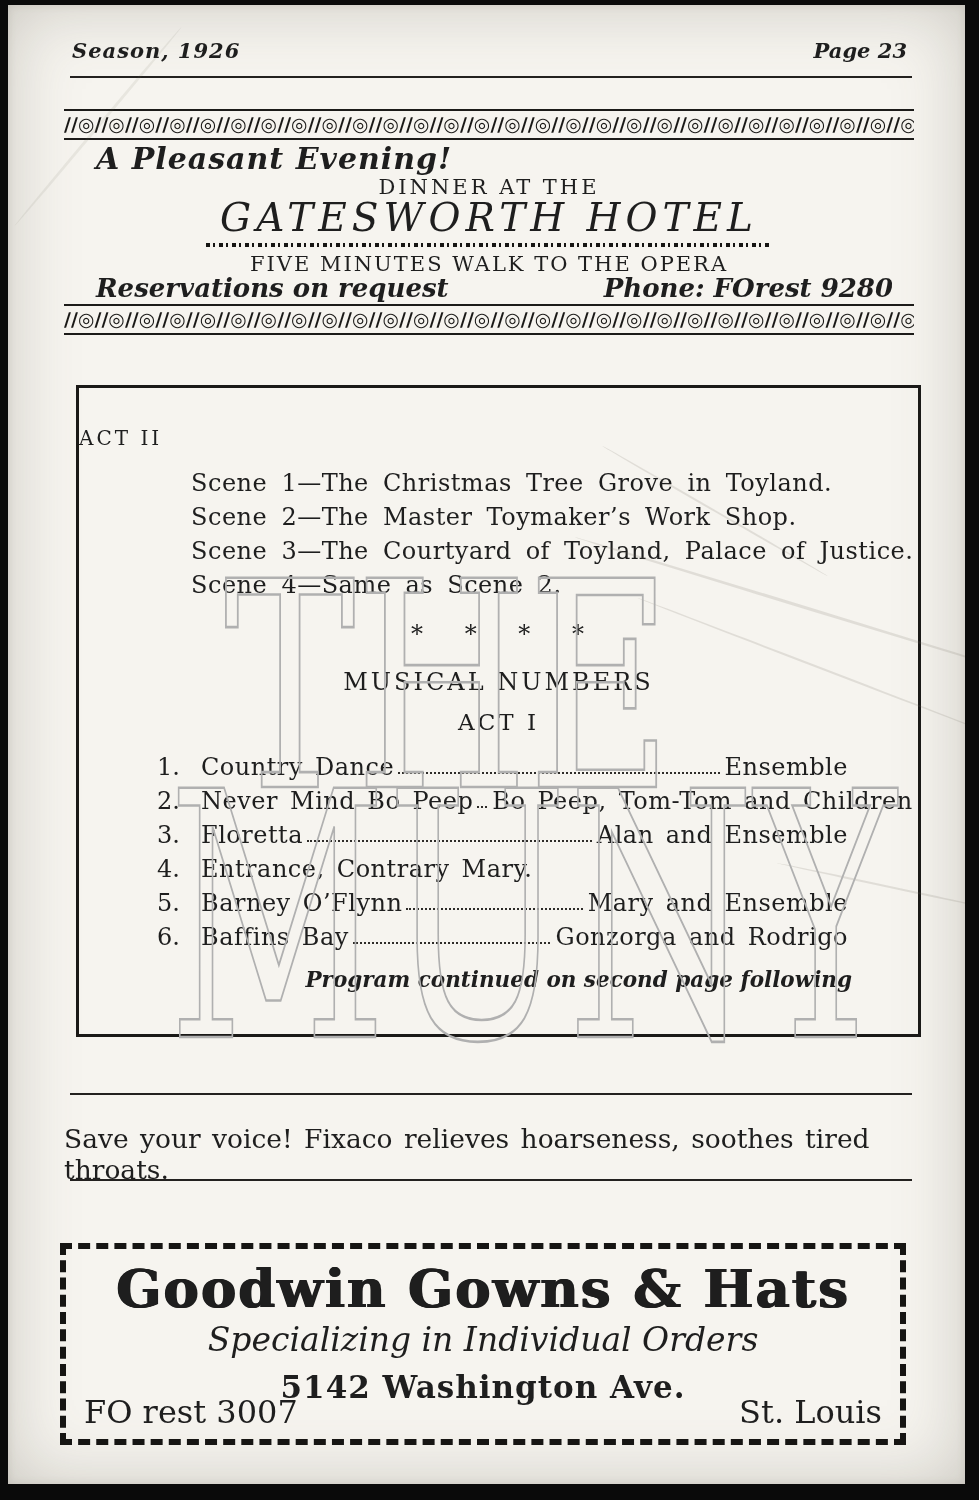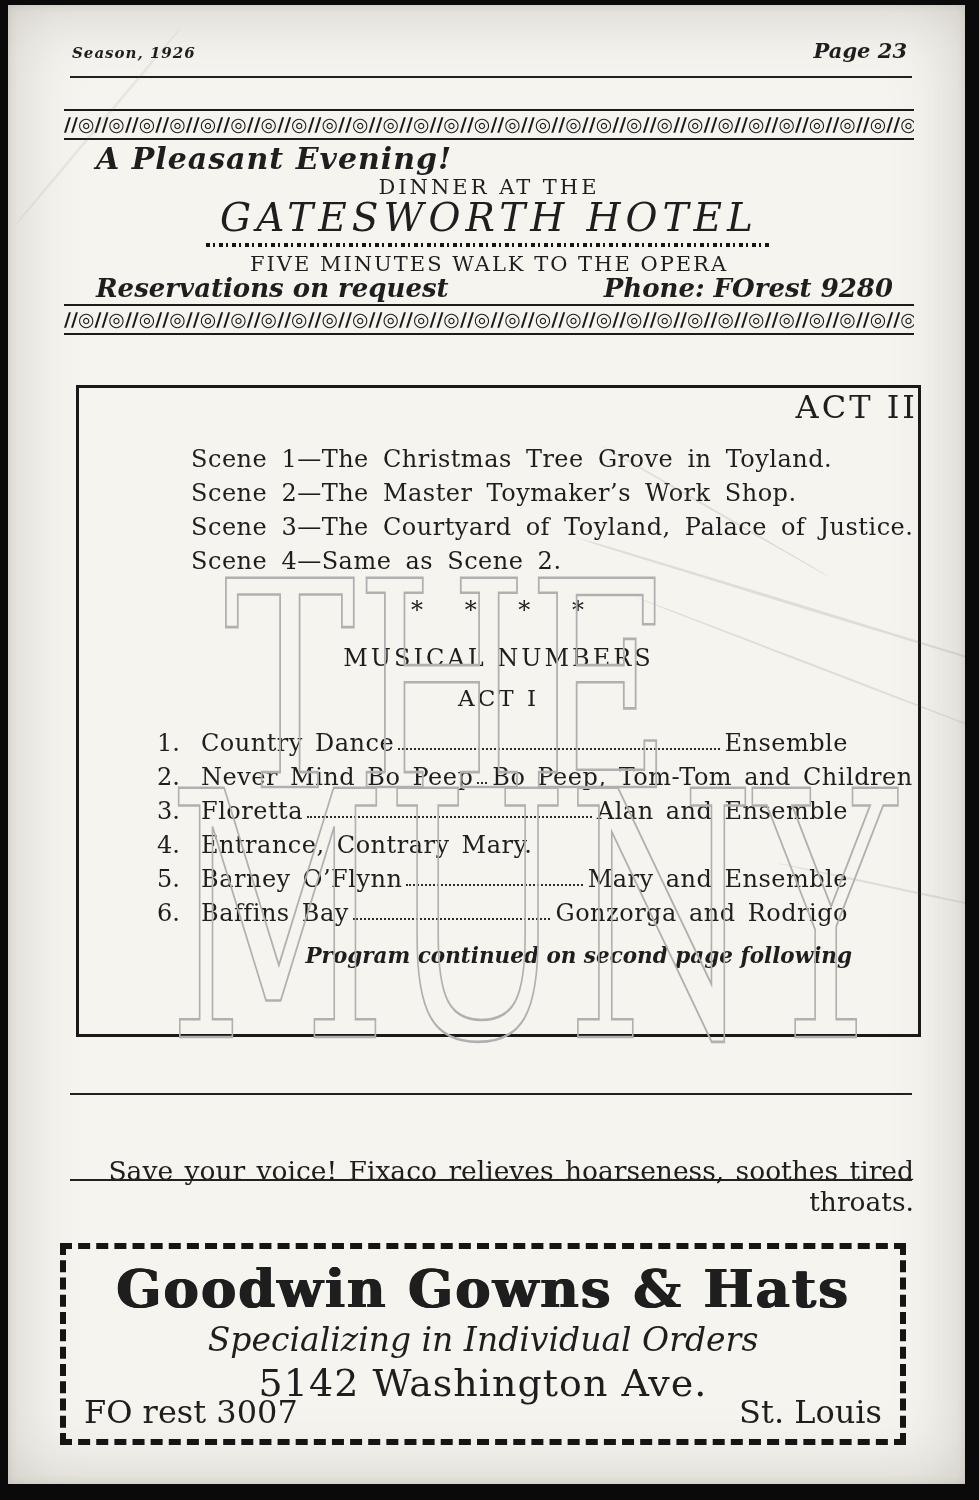--- a/index.html
+++ b/index.html
@@ -8,21 +8,21 @@
     font-family:"DejaVu Serif", serif;color:#1e1e1e;
   }
   .paper{
     position:absolute;left:8px;top:5px;width:957px;height:1479px;
     background:#f6f4ef;
     box-shadow:inset 0 0 70px rgba(95,88,74,.28), inset 0 0 8px rgba(80,75,60,.15);
     overflow:hidden;
   }
   
   .hdr{position:absolute;top:33px;left:64px;right:58px;display:flex;justify-content:space-between;align-items:baseline;}
-  .hdr .season{font-style:italic;font-weight:bold;font-size:15px;letter-spacing:1px;}
+  .hdr .season{font-style:italic;font-weight:bold;font-size:21px;letter-spacing:1px;}
   .hdr .pageno{font-style:italic;font-weight:bold;font-size:21px;}
   .rule{position:absolute;height:2px;background:#23211f;}
   .rule-hdr{top:71px;left:62px;width:842px;}
   
   .orn{position:absolute;left:56px;width:850px;border-top:2px solid #1c1b19;border-bottom:2px solid #1c1b19;padding:1px 0;}
   .orn-1{top:104px;}
   .orn-2{top:299px;}
   .swirl{white-space:nowrap;overflow:hidden;text-align:center;font-family:"DejaVu Sans",sans-serif;
     font-weight:bold;font-size:19px;line-height:25px;letter-spacing:0px;color:#191816;}
   
@@ -30,43 +30,43 @@
   .tagline{position:absolute;left:88px;top:136px;font-style:italic;font-weight:bold;font-size:30px;letter-spacing:1px;}
   .kicker{top:170px;font-size:21px;letter-spacing:3px;}
   .hotelname{top:190px;font-style:italic;font-size:39px;letter-spacing:5px;}
   .dotline{position:absolute;left:198px;top:238px;width:566px;height:4px;
     background:repeating-linear-gradient(90deg,#161513 0 4px,rgba(0,0,0,0) 4px 7px,#161513 7px 9px,rgba(0,0,0,0) 9px 13px);}
   .walk{top:247px;font-size:21px;letter-spacing:2px;}
   .resv{position:absolute;top:268px;left:88px;right:72px;display:flex;justify-content:space-between;align-items:baseline;}
   .resv div{font-style:italic;font-weight:bold;font-size:26px;}
   
   .pbox{position:absolute;left:68px;top:380px;width:845px;height:652px;border:3px solid #1a1917;box-sizing:border-box;}
-  .act2{text-align:right;font-size:32px;letter-spacing:3px;}
+  .act2{margin-top:38px;text-align:left;font-size:20px;letter-spacing:3px;}
   .scenes{margin-top:16px;padding-left:112px;font-size:24px;line-height:34px;word-spacing:6px;letter-spacing:.5px;}
   .stars{margin-top:18px;text-align:center;font-size:24px;word-spacing:30px;letter-spacing:2px;}
   .musical{margin-top:20px;text-align:center;font-size:24px;letter-spacing:3px;}
   .act1{margin-top:13px;text-align:center;font-size:23px;letter-spacing:3px;}
   .numlist{margin-top:12px;padding:0 70px 0 78px;font-size:24px;}
   .nrow{display:flex;align-items:flex-end;height:34px;white-space:nowrap;}
   .nrow .no{width:44px;flex:none;}
   .nrow .cast{letter-spacing:.5px;word-spacing:4px;}
   .nrow .ttl{letter-spacing:.5px;word-spacing:4px;}
   .leader{flex:1 1 auto;min-width:10px;border-bottom:2.5px dotted #2e2c29;margin:0 5px 7px 4px;}
   .hiddenleader{visibility:hidden;}
   .continued{margin-top:16px;text-align:right;padding-right:66px;font-style:italic;font-weight:bold;font-size:21.5px;padding-left:16px;}
   
   .rule-f1{top:1088px;left:62px;width:842px;}
-  .fixaco{position:absolute;top:1118px;left:56px;width:850px;text-align:right;font-size:26.5px;word-spacing:3px;margin-top:32px;}
+  .fixaco{position:absolute;top:1118px;left:56px;width:850px;text-align:left;font-size:26.5px;word-spacing:3px;}
   .rule-f2{top:1174px;left:62px;width:842px;}
   
   .gbox{position:absolute;left:52px;top:1238px;width:846px;height:202px;border:6px dashed #161513;box-sizing:border-box;text-align:center;}
   .gname{margin-top:8px;font-weight:bold;font-size:53px;letter-spacing:2px;
     text-shadow:1px 0 0 #1e1e1e,-0.5px 0 0 #1e1e1e;}
   .gsub{margin-top:1px;font-style:italic;font-size:33px;}
-  .gaddr{margin-top:2px;font-weight:normal;font-size:38px;letter-spacing:1px;}
+  .gaddr{margin-top:10px;font-weight:bold;font-size:31px;letter-spacing:1px;}
   .grow{position:absolute;bottom:8px;left:18px;right:18px;display:flex;justify-content:space-between;align-items:baseline;font-size:32px;}
   
   .wm{position:absolute;left:0;top:0;pointer-events:none;z-index:30;}
   
   .crease{position:absolute;pointer-events:none;background:rgba(110,104,92,.16);border-radius:50%;}
   .c1{top:598px;right:-60px;width:460px;height:3px;transform:rotate(17deg);}
   .c2{top:660px;right:-40px;width:380px;height:2px;transform:rotate(21deg);}
   .c3{top:505px;right:120px;width:260px;height:2px;transform:rotate(30deg);}
   .c4{top:880px;right:-30px;width:220px;height:2px;transform:rotate(12deg);}
   .c5{top:120px;left:-40px;width:260px;height:3px;transform:rotate(-50deg);background:rgba(110,104,92,.10);}

